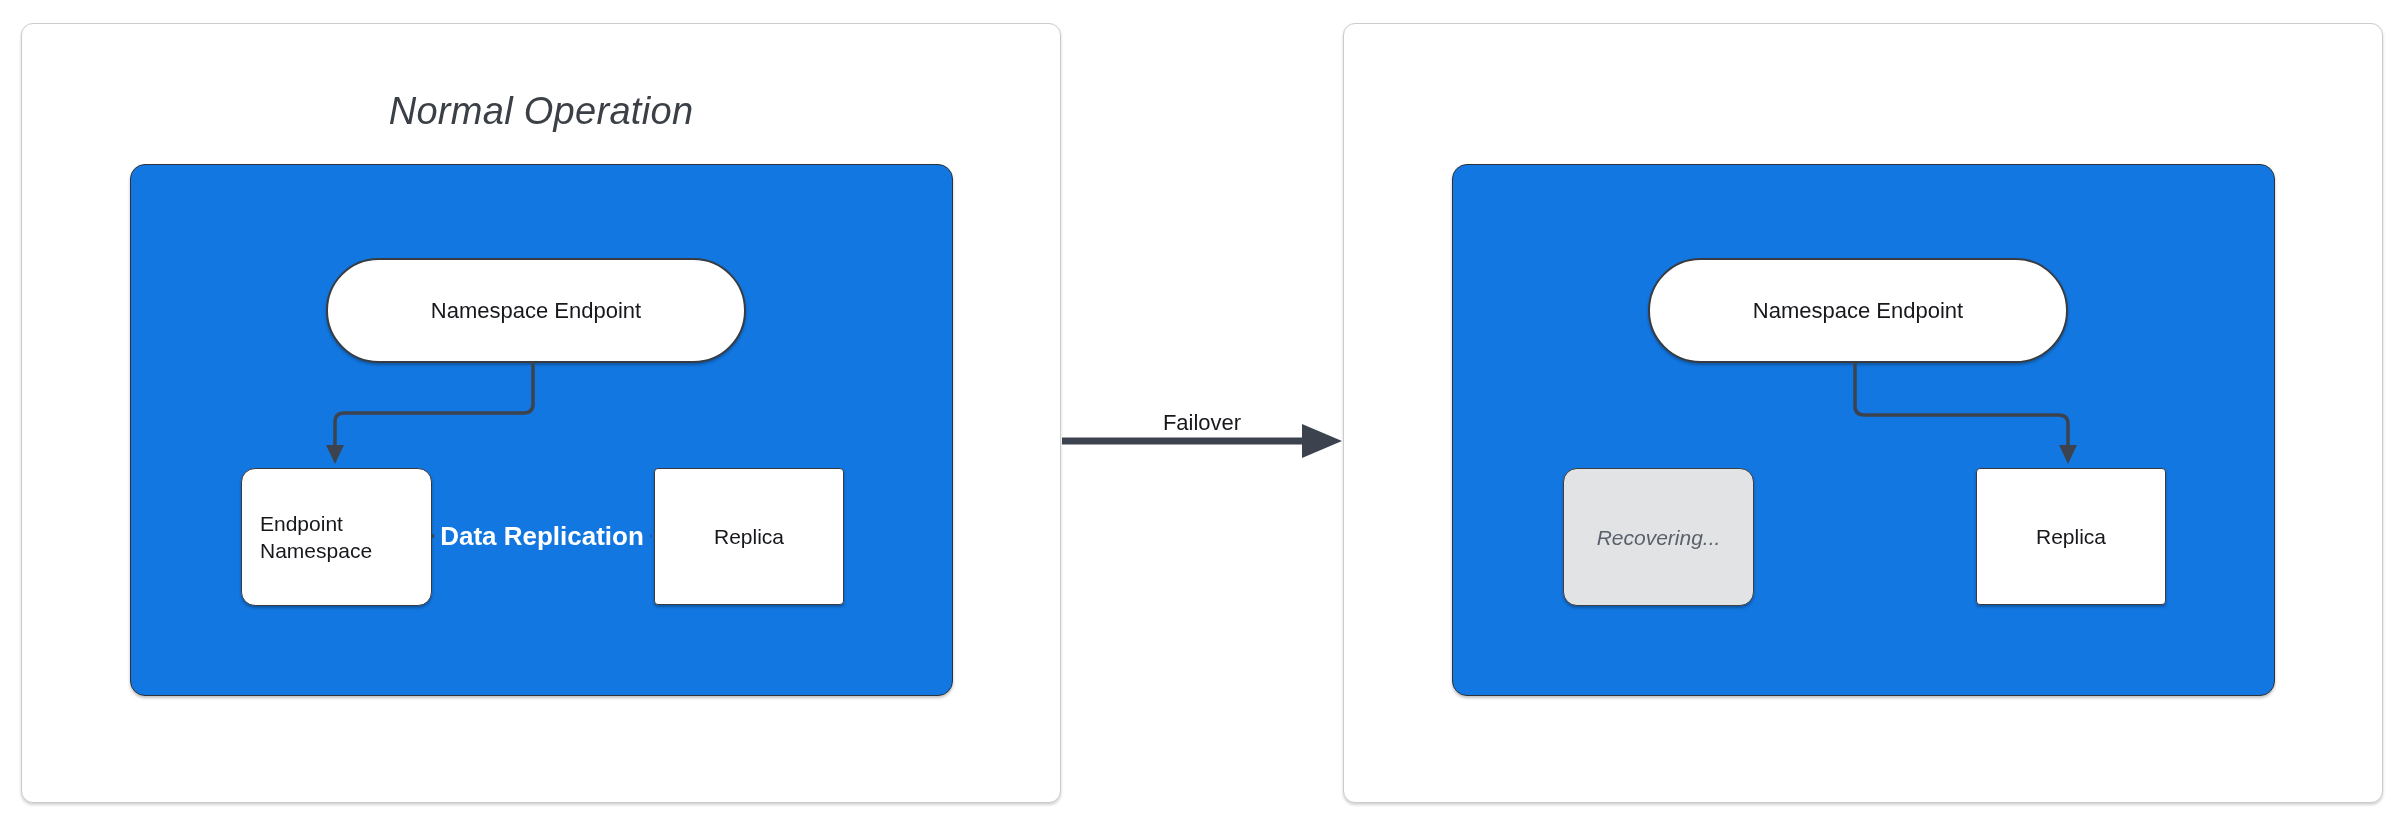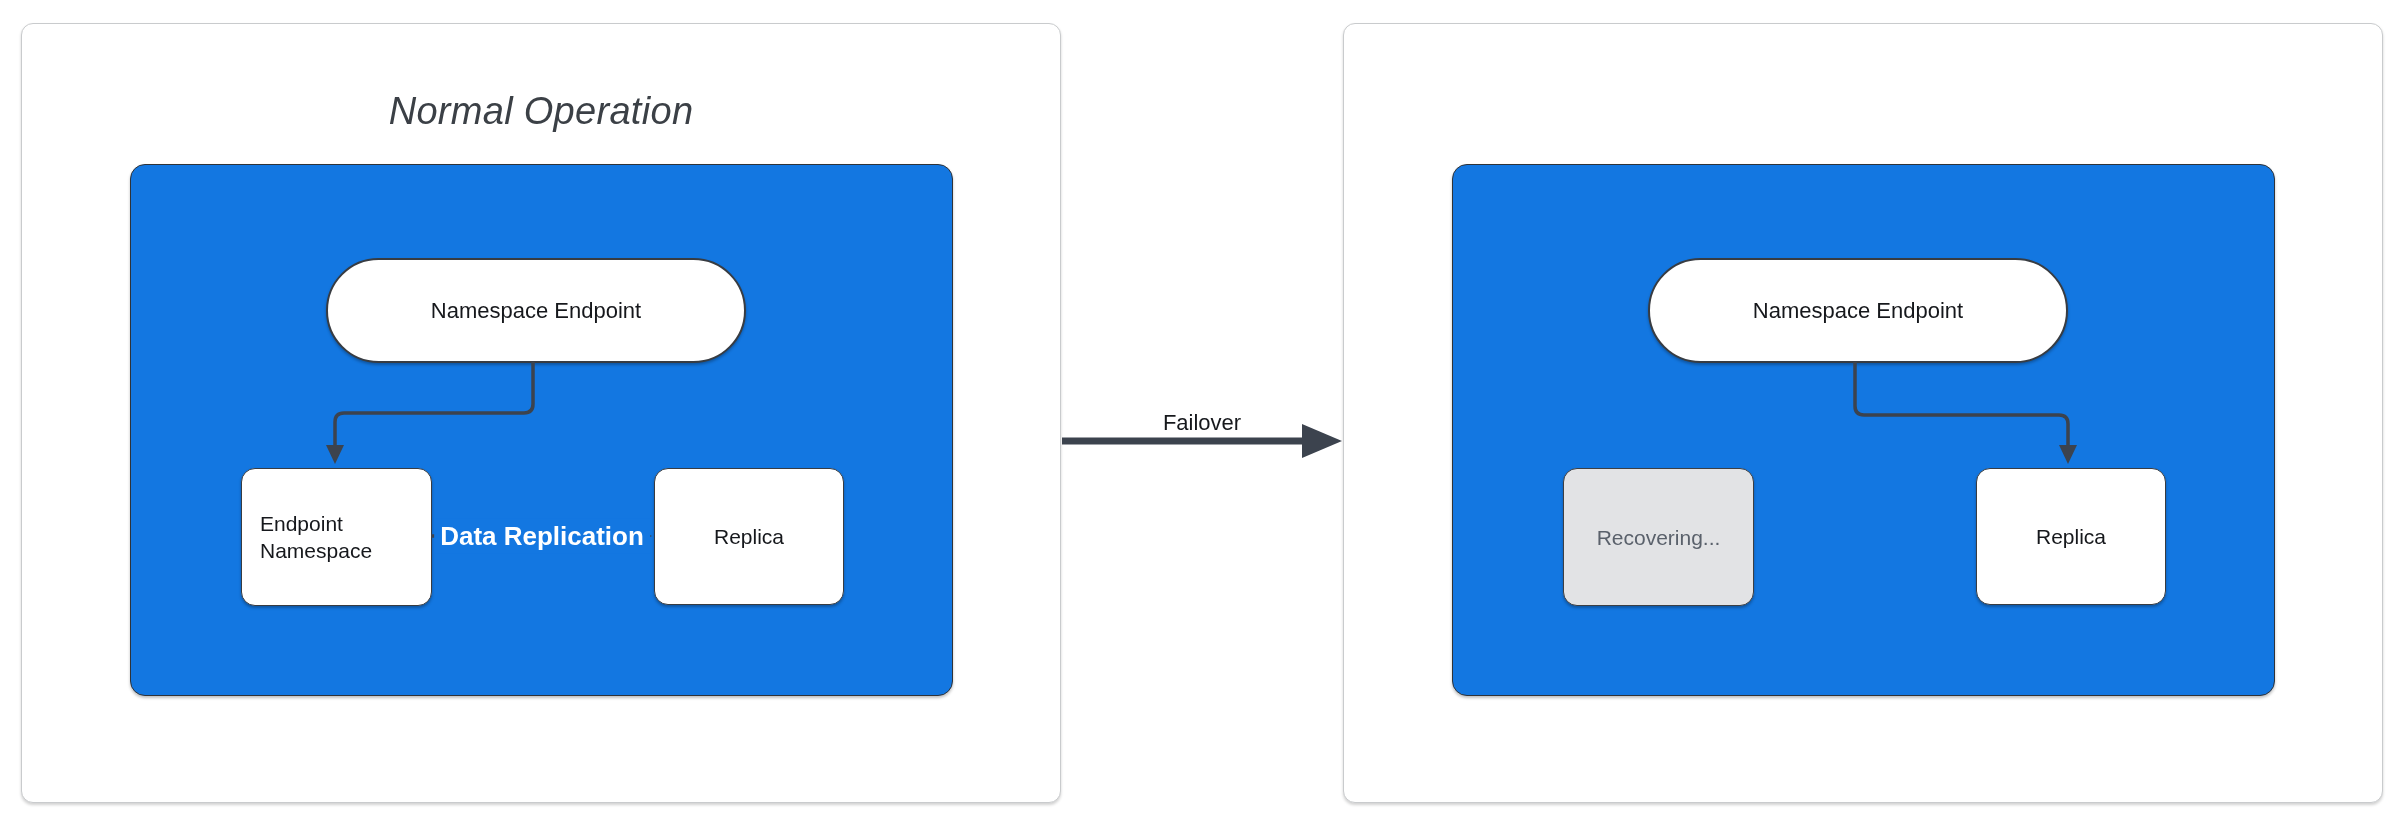--- a/index.html
+++ b/index.html
@@ -28,22 +28,22 @@
   .blue-box{position:absolute;left:108px;top:140px;width:823px;height:532px;
          background:var(--blue);border:1.5px solid #2F3338;border-radius:15px;
          box-shadow:0 2px 3px rgba(0,0,0,0.25);}
 
   .node{position:absolute;display:flex;align-items:center;justify-content:center;
          background:var(--white);border:1.5px solid var(--node_border);
          color:var(--label_text);font-size:21px;line-height:27px;
          box-shadow:0 2px 3px rgba(0,0,0,0.28);z-index:2;}
   .node-pill{left:195px;top:93px;width:420px;height:105px;border-radius:53px;border-width:2px;font-size:22px;}
   .node-left{left:110px;top:303px;width:191px;height:138px;border-radius:14px;}
-  .node-right{left:523px;top:303px;width:190px;height:137px;border-radius:14px;}
-  .node-gray{background:var(--gray_fill);color:var(--gray_text);border-color:#3C3F44;}
+  .node-right{left:523px;top:303px;width:190px;height:137px;border-radius:4px;}
+  .node-gray{background:var(--gray_fill);color:var(--gray_text);font-style:italic;border-color:#3C3F44;}
   .node span{display:block;padding:0 18px;}
 
   .edge-label{position:absolute;z-index:4;transform:translate(-50%,-50%);white-space:nowrap;}
   .label-replication{left:542px;top:536px;background:var(--blue);color:#fff;
          font-weight:bold;font-size:26px;padding:2px 6px;}
   .label-failover{left:1202px;top:411px;color:var(--label_text);font-size:22px;margin-top:12px;}
 </style>
 </head>
 <body>
 

